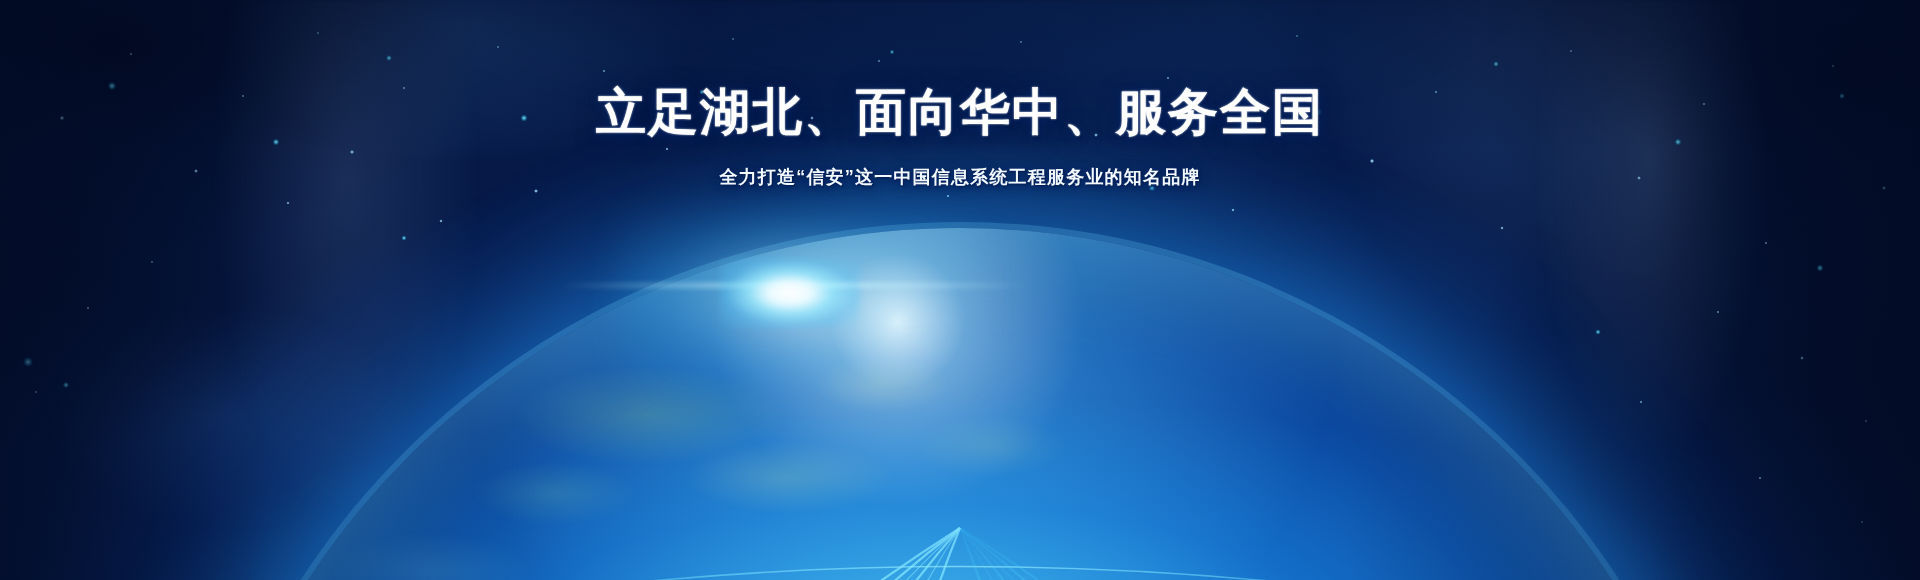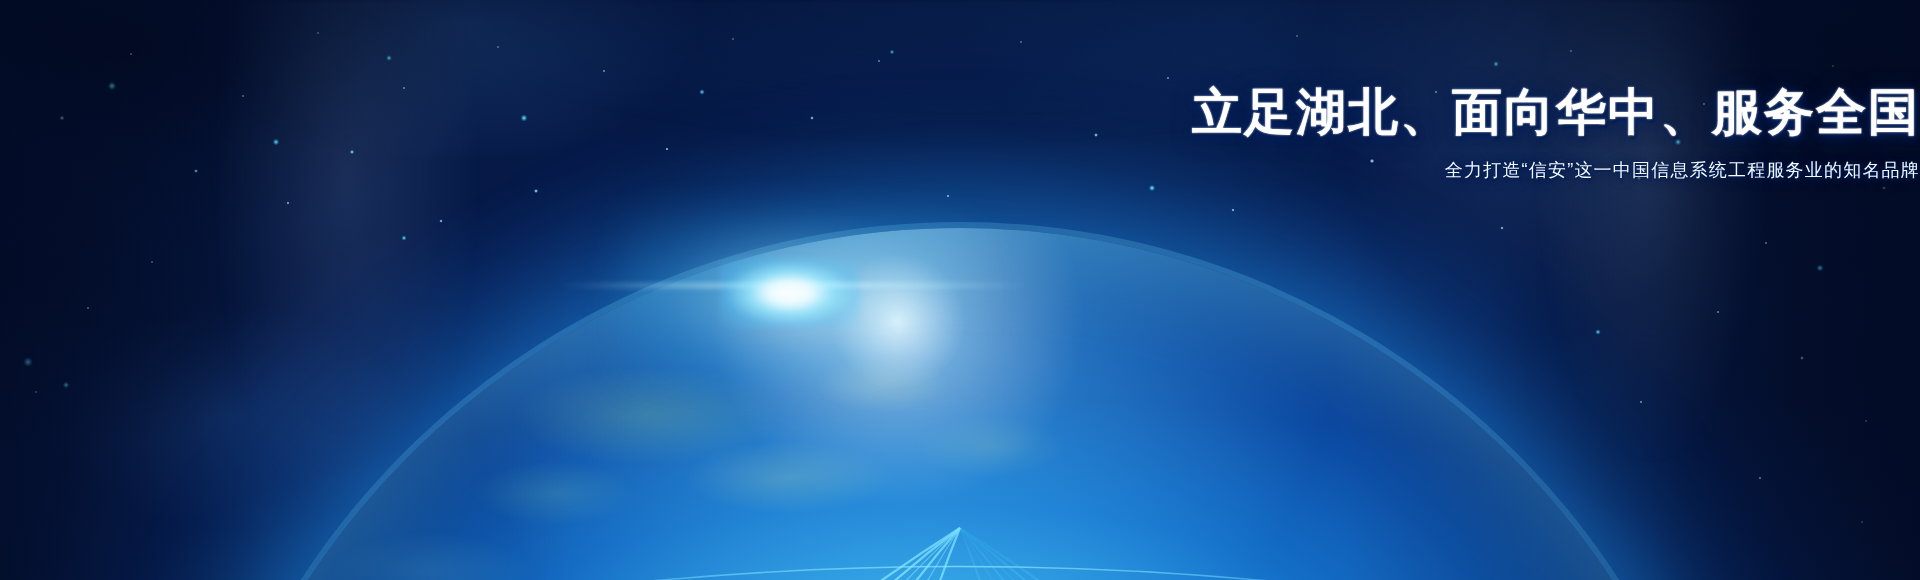--- a/index.html
+++ b/index.html
@@ -122,40 +122,40 @@
     background:
       linear-gradient(90deg, rgba(2,10,34,.72) 0%, rgba(2,10,34,.18) 14%, rgba(2,10,34,0) 30%, rgba(2,10,34,0) 70%, rgba(2,10,34,.22) 86%, rgba(2,10,34,.78) 100%),
       linear-gradient(180deg, rgba(2,10,34,.45) 0%, rgba(2,10,34,0) 26%);
     pointer-events:none;
   }
 
   
   .copy {
     position:absolute;
     left:0; right:0; top:86px;
-    text-align:right;
+    text-align:center;
     pointer-events:none;
   }
   .headline {
     font-size:50px;
     line-height:1.06;
     font-weight:700;
     color:#ffffff;
     letter-spacing:2px;
     text-shadow:
       0 0 2px rgba(255,255,255,.9),
       0 2px 10px rgba(6,40,110,.95),
       0 4px 22px rgba(4,26,80,.85),
       2px 3px 3px rgba(3,20,60,.9);
     white-space:nowrap;
   }
   .subline {
-    margin-top:19px;
+    margin-top:26px;
     font-size:18px;
-    font-weight:400;
+    font-weight:700;
     color:#f2f9ff;
     letter-spacing:1.2px;
     text-shadow:
       0 1px 5px rgba(6,40,110,.95),
       0 2px 12px rgba(4,26,80,.8),
       1px 1px 2px rgba(3,20,60,.9);
     white-space:nowrap;
   }
 </style>
 </head>

